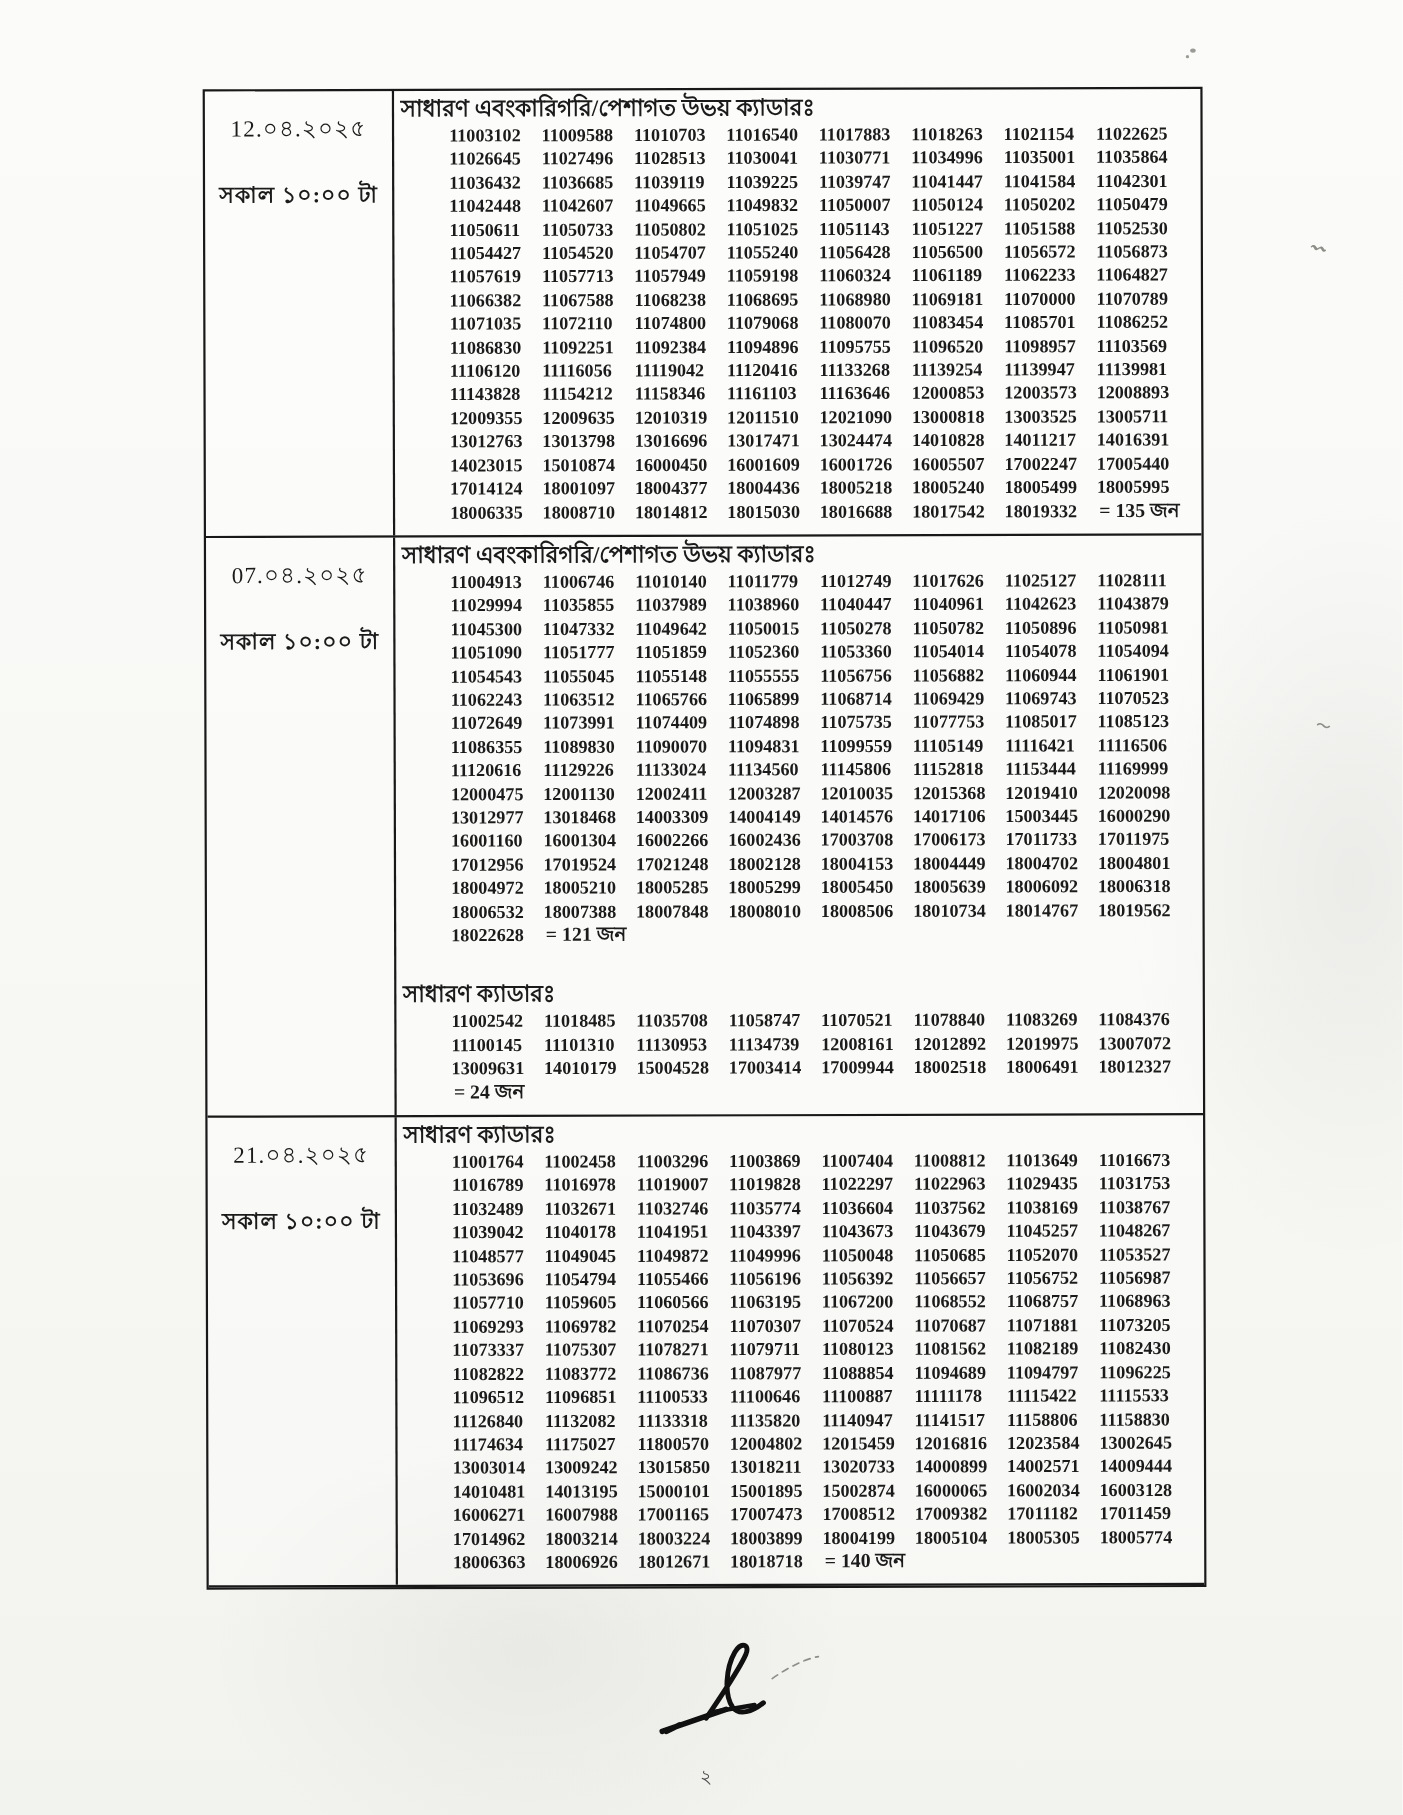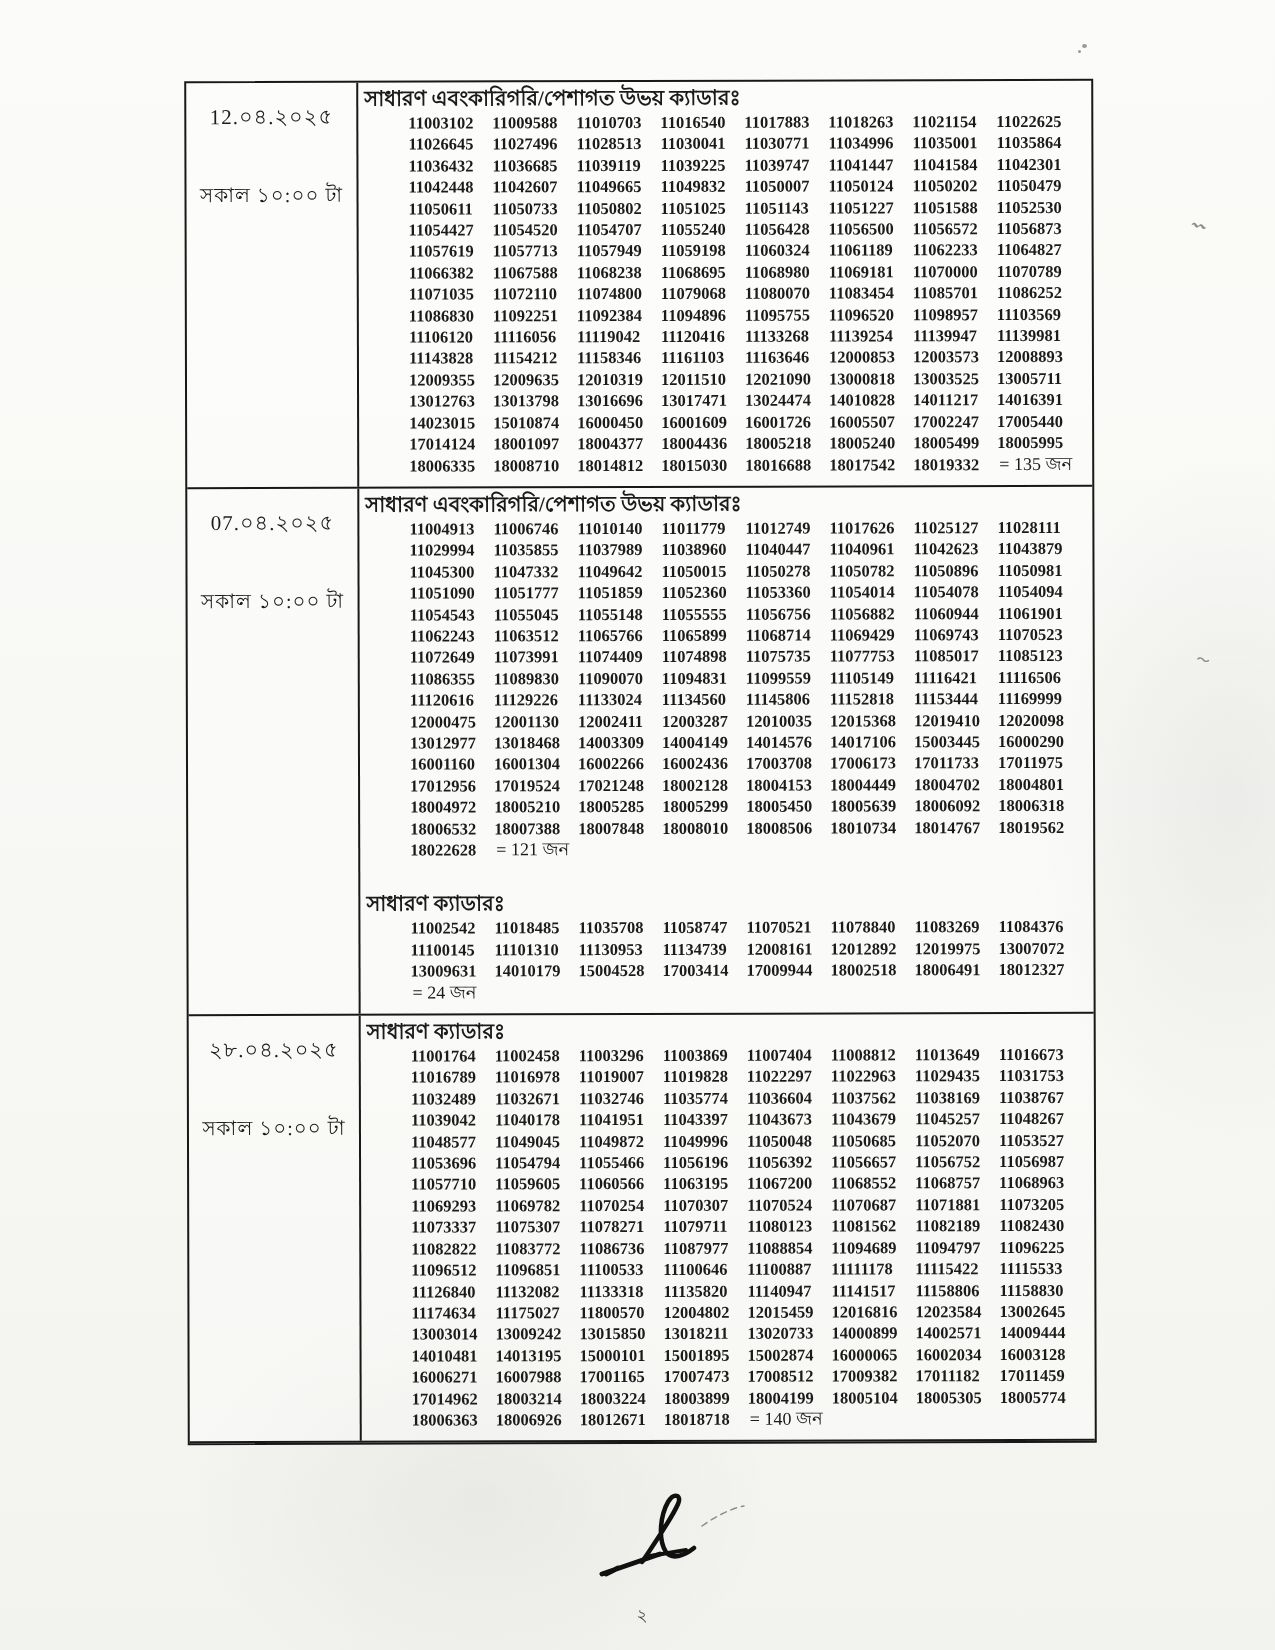--- a/index.html
+++ b/index.html
@@ -19,34 +19,34 @@
     background:rgba(255,255,255,0.35);
   }
   .session-row{display:flex;align-items:stretch;border-bottom:2px solid #181818;}
   .session-row:last-child{border-bottom:2px solid #181818;}
   .date-cell{
     width:170px;flex:0 0 170px;border-right:2px solid #181818;
     padding-top:12px;text-align:center;
     font-size:21px;letter-spacing:1px;
   }
   .date-text{margin-top:6px;}
-  .time-text{margin-top:44px;font-size:20px;}
+  .time-text{margin-top:26px;font-size:20px;font-weight:bold;}
   .content-cell{flex:1 1 auto;padding:2px 6px 10px 6px;}
   .block-title{
     font-weight:bold;font-size:21px;line-height:26px;margin:1px 0 1px 0;
   }
   .block + .block{margin-top:30px;}
   .rolls{
     width:676px;padding-left:44px;
     font-weight:bold;font-size:16.5px;line-height:21.4px;
     word-spacing:0;
   }
   .roll{display:inline-block;width:84px;white-space:nowrap;}
   .total{
-    display:inline-block;font-weight:normal;font-size:18px;white-space:nowrap;
+    display:inline-block;font-weight:bold;font-size:18px;white-space:nowrap;
     padding-left:2px;
   }
   .signature{position:absolute;left:598px;top:1492px;}
   .page-number{
     position:absolute;left:622px;top:1602px;width:40px;text-align:center;
     font-size:17px;color:#4a4a4a;
   }
   .scan-speck{position:absolute;background:#9a9a96;border-radius:50%;}
   .speck-a{left:1082px;top:44px;width:5px;height:4px;}
   .speck-b{left:1078px;top:50px;width:3px;height:3px;}
@@ -90,21 +90,21 @@
         <div class="block-title">সাধারণ ক্যাডারঃ</div>
         <div class="rolls">
           <span><span class="roll">11002542</span><span class="roll">11018485</span><span class="roll">11035708</span><span class="roll">11058747</span><span class="roll">11070521</span><span class="roll">11078840</span><span class="roll">11083269</span><span class="roll">11084376</span><span class="roll">11100145</span><span class="roll">11101310</span><span class="roll">11130953</span><span class="roll">11134739</span><span class="roll">12008161</span><span class="roll">12012892</span><span class="roll">12019975</span><span class="roll">13007072</span><span class="roll">13009631</span><span class="roll">14010179</span><span class="roll">15004528</span><span class="roll">17003414</span><span class="roll">17009944</span><span class="roll">18002518</span><span class="roll">18006491</span><span class="roll">18012327</span></span><span class="total">=  24 জন</span>
         </div>
       </div>
     </div>
   </div>
 
   <div class="session-row">
     <div class="date-cell">
-      <div class="date-text">২৮.০৪.২০২৫</div>
+      <div class="date-text">21.০৪.২০২৫</div>
       <div class="time-text">সকাল ১০:০০ টা</div>
     </div>
     <div class="content-cell">
       <div class="block">
         <div class="block-title">সাধারণ ক্যাডারঃ</div>
         <div class="rolls">
           <span><span class="roll">11001764</span><span class="roll">11002458</span><span class="roll">11003296</span><span class="roll">11003869</span><span class="roll">11007404</span><span class="roll">11008812</span><span class="roll">11013649</span><span class="roll">11016673</span><span class="roll">11016789</span><span class="roll">11016978</span><span class="roll">11019007</span><span class="roll">11019828</span><span class="roll">11022297</span><span class="roll">11022963</span><span class="roll">11029435</span><span class="roll">11031753</span><span class="roll">11032489</span><span class="roll">11032671</span><span class="roll">11032746</span><span class="roll">11035774</span><span class="roll">11036604</span><span class="roll">11037562</span><span class="roll">11038169</span><span class="roll">11038767</span><span class="roll">11039042</span><span class="roll">11040178</span><span class="roll">11041951</span><span class="roll">11043397</span><span class="roll">11043673</span><span class="roll">11043679</span><span class="roll">11045257</span><span class="roll">11048267</span><span class="roll">11048577</span><span class="roll">11049045</span><span class="roll">11049872</span><span class="roll">11049996</span><span class="roll">11050048</span><span class="roll">11050685</span><span class="roll">11052070</span><span class="roll">11053527</span><span class="roll">11053696</span><span class="roll">11054794</span><span class="roll">11055466</span><span class="roll">11056196</span><span class="roll">11056392</span><span class="roll">11056657</span><span class="roll">11056752</span><span class="roll">11056987</span><span class="roll">11057710</span><span class="roll">11059605</span><span class="roll">11060566</span><span class="roll">11063195</span><span class="roll">11067200</span><span class="roll">11068552</span><span class="roll">11068757</span><span class="roll">11068963</span><span class="roll">11069293</span><span class="roll">11069782</span><span class="roll">11070254</span><span class="roll">11070307</span><span class="roll">11070524</span><span class="roll">11070687</span><span class="roll">11071881</span><span class="roll">11073205</span><span class="roll">11073337</span><span class="roll">11075307</span><span class="roll">11078271</span><span class="roll">11079711</span><span class="roll">11080123</span><span class="roll">11081562</span><span class="roll">11082189</span><span class="roll">11082430</span><span class="roll">11082822</span><span class="roll">11083772</span><span class="roll">11086736</span><span class="roll">11087977</span><span class="roll">11088854</span><span class="roll">11094689</span><span class="roll">11094797</span><span class="roll">11096225</span><span class="roll">11096512</span><span class="roll">11096851</span><span class="roll">11100533</span><span class="roll">11100646</span><span class="roll">11100887</span><span class="roll">11111178</span><span class="roll">11115422</span><span class="roll">11115533</span><span class="roll">11126840</span><span class="roll">11132082</span><span class="roll">11133318</span><span class="roll">11135820</span><span class="roll">11140947</span><span class="roll">11141517</span><span class="roll">11158806</span><span class="roll">11158830</span><span class="roll">11174634</span><span class="roll">11175027</span><span class="roll">11800570</span><span class="roll">12004802</span><span class="roll">12015459</span><span class="roll">12016816</span><span class="roll">12023584</span><span class="roll">13002645</span><span class="roll">13003014</span><span class="roll">13009242</span><span class="roll">13015850</span><span class="roll">13018211</span><span class="roll">13020733</span><span class="roll">14000899</span><span class="roll">14002571</span><span class="roll">14009444</span><span class="roll">14010481</span><span class="roll">14013195</span><span class="roll">15000101</span><span class="roll">15001895</span><span class="roll">15002874</span><span class="roll">16000065</span><span class="roll">16002034</span><span class="roll">16003128</span><span class="roll">16006271</span><span class="roll">16007988</span><span class="roll">17001165</span><span class="roll">17007473</span><span class="roll">17008512</span><span class="roll">17009382</span><span class="roll">17011182</span><span class="roll">17011459</span><span class="roll">17014962</span><span class="roll">18003214</span><span class="roll">18003224</span><span class="roll">18003899</span><span class="roll">18004199</span><span class="roll">18005104</span><span class="roll">18005305</span><span class="roll">18005774</span><span class="roll">18006363</span><span class="roll">18006926</span><span class="roll">18012671</span><span class="roll">18018718</span></span><span class="total">=  140 জন</span>
         </div>
       </div>
     </div>

